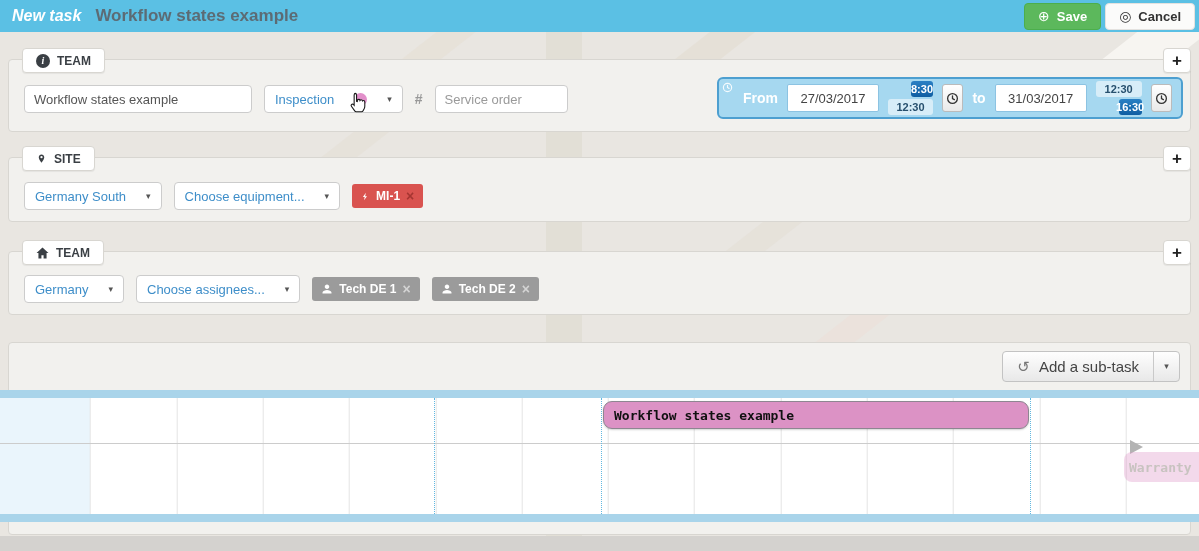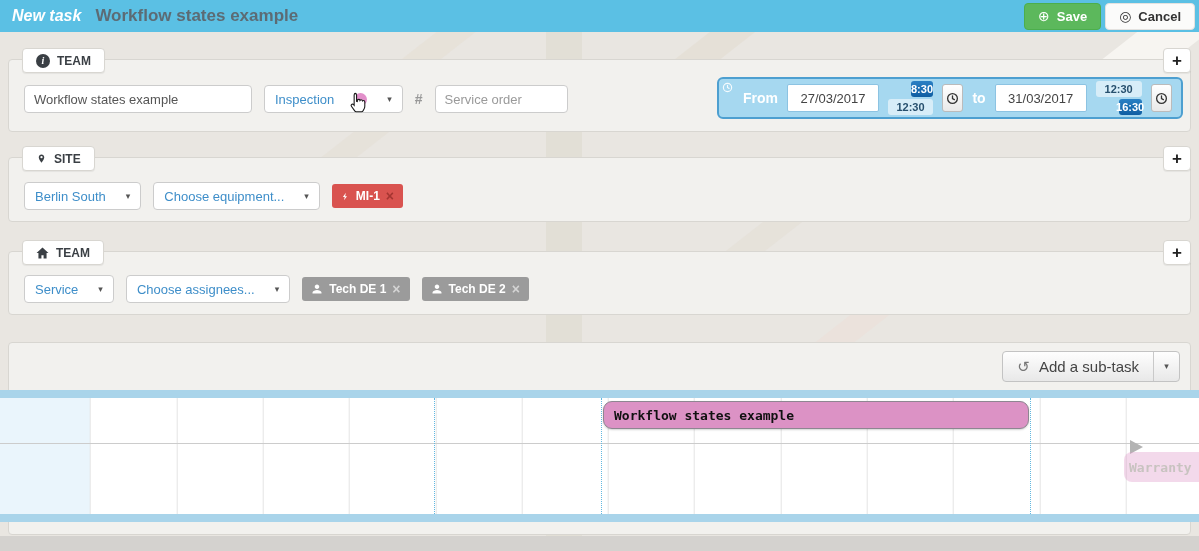--- a/index.html
+++ b/index.html
@@ -208,21 +208,21 @@
   <div class="panel panel-site">
     <div class="tab">
       <svg width="11" height="14" viewBox="0 0 24 24">
           <path d="M12 2C8.7 2 6 4.7 6 8c0 4.5 6 12 6 12s6-7.5 6-12c0-3.3-2.7-6-6-6zm0 8.5A2.5 2.5 0 1 1 12 5.5a2.5 2.5 0 0 1 0 5z" fill="#3a3f44"></path>
         </svg>
       <span>SITE</span>
     </div>
     <div class="plus-btn">+</div>
     <div class="row row-site">
       <div class="dd-btn">
-        <span>Berlin South</span>
+        <span>Germany South</span>
         <span class="caret">▾</span>
       </div>
       <div class="dd-btn">
         <span>Choose equipment...</span>
         <span class="caret">▾</span>
       </div>
       <div class="tag tag-red">
         <svg width="9" height="13" viewBox="0 0 24 24">
             <path d="M13 2L5 13h5l-2 9 8-11h-5l2-9z" fill="#fff"></path>
           </svg>
@@ -235,21 +235,21 @@
   <div class="panel panel-team">
     <div class="tab">
       <svg width="13" height="12" viewBox="0 0 24 22">
           <path d="M12 1l11 10h-3.5v10h-5.5v-6h-4v6H4.5V11H1z" fill="#3a3f44"></path>
         </svg>
       <span>TEAM</span>
     </div>
     <div class="plus-btn">+</div>
     <div class="row row-team">
       <div class="dd-btn">
-        <span>Service</span>
+        <span>Germany</span>
         <span class="caret">▾</span>
       </div>
       <div class="dd-btn">
         <span>Choose assignees...</span>
         <span class="caret">▾</span>
       </div>
       <div class="tag tag-gray">
         <svg width="12" height="12" viewBox="0 0 24 24">
             <path d="M12 12c2.5 0 4.5-2 4.5-4.5S14.5 3 12 3 7.5 5 7.5 7.5 9.5 12 12 12zm0 2c-3.5 0-9 1.8-9 5.2V21h18v-1.8c0-3.4-5.5-5.2-9-5.2z" fill="#fff"></path>
           </svg>

